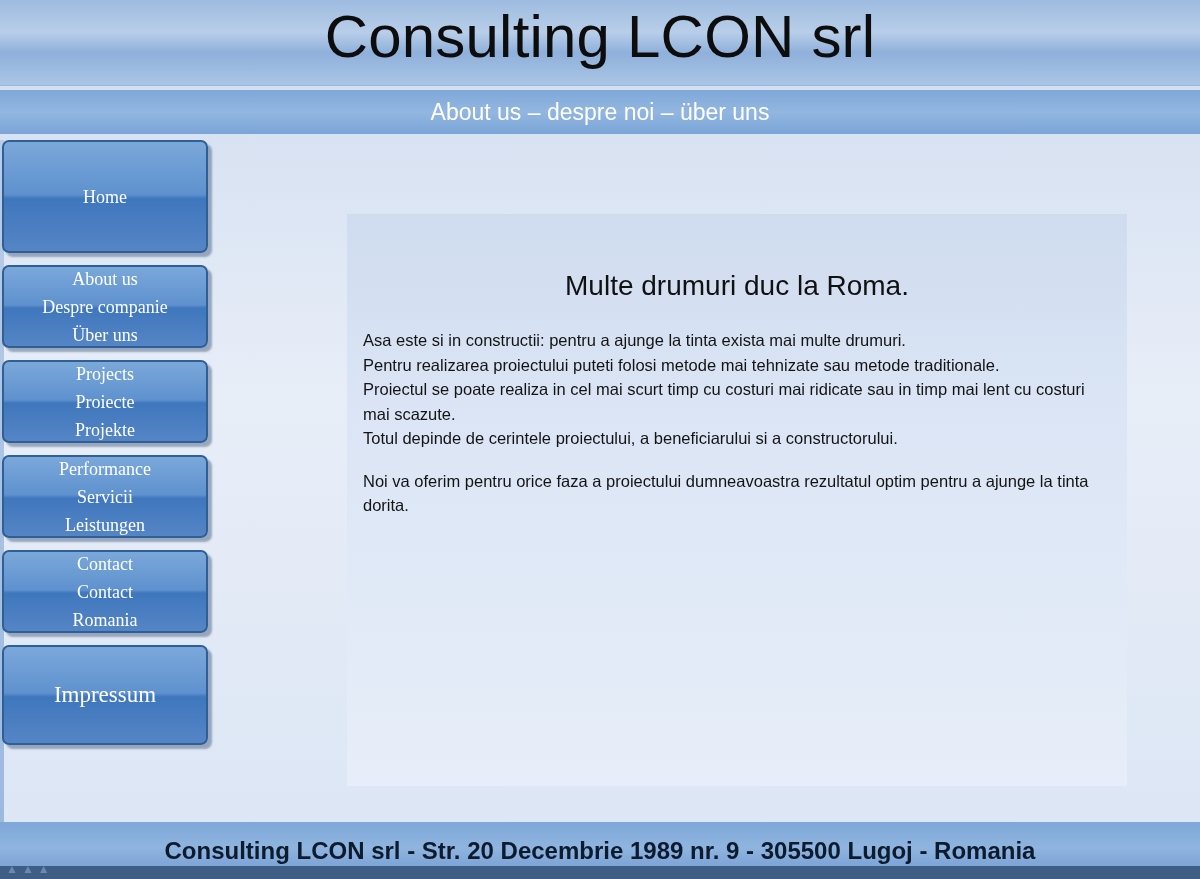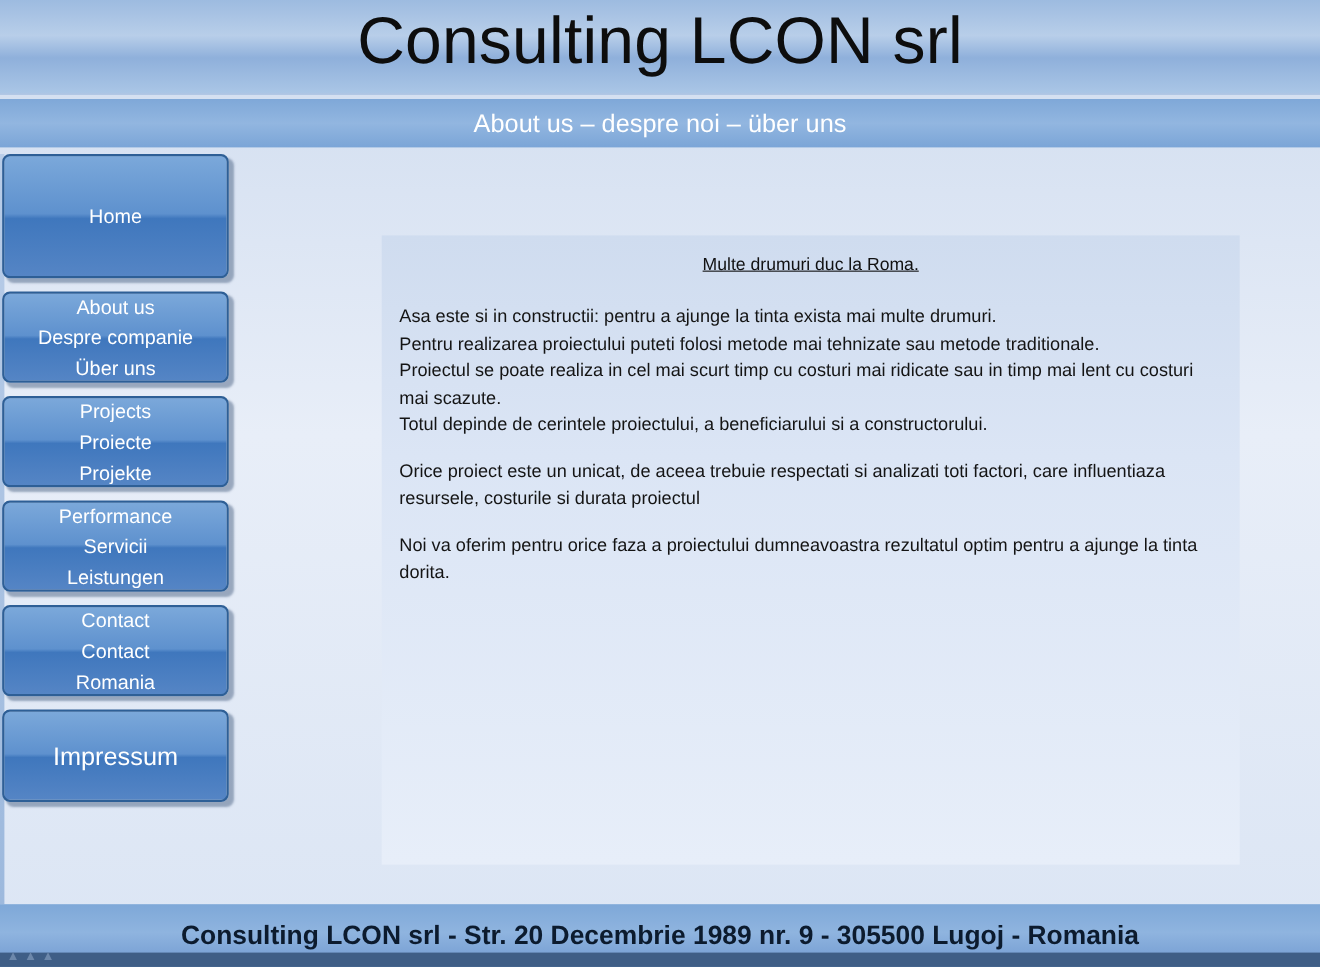--- a/index.html
+++ b/index.html
@@ -77,45 +77,45 @@
     box-shadow: 4px 4px 2px rgba(60, 85, 120, 0.45);
     color: #ffffff;
     text-align: center;
     font-size: 18px;
     display: flex;
     flex-direction: column;
     justify-content: center;
     align-items: center;
     box-sizing: border-box;
     cursor: pointer;
+    font-family: Liberation Serif, serif;
   }
   .nav-btn .line {
     line-height: 28px;
     white-space: nowrap;
   }
   .nav-btn.h1 { height: 113px; }
   .nav-btn.h3 { height: 83px; }
-  .nav-btn.h-imp { height: 84px; }
+  .nav-btn.h-imp { height: 100px; }
   .imp-cap { font-size: 23px; }
 
   
   .content-panel {
     position: absolute;
     left: 347px;
     top: 214px;
     width: 780px;
     height: 572px;
     background: linear-gradient(180deg, #cfdcef 0%, #dbe5f5 35%, #e7eef9 100%);
   }
   .content-title {
     text-align: center;
-    font-size: 16px;
+    font-size: 28px;
     color: #111111;
-    margin-top: 18px;
-    text-decoration: underline;
+    margin-top: 56px;
   }
   .content-body {
     margin: 26px 22px 0 16px;
     font-size: 16.5px;
     line-height: 24.5px;
     color: #141414;
   }
   .content-body p {
     margin: 0 0 18px 0;
   }
@@ -212,21 +212,20 @@
     <div class="nav-btn h-imp">
       <span class="line imp-cap">Impressum</span>
     </div>
 
   </div>
 
   <div class="content-panel">
     <div class="content-title">Multe drumuri duc la Roma.</div>
     <div class="content-body">
       <p>Asa este si in constructii: pentru a ajunge la tinta exista mai multe drumuri.<br>Pentru realizarea proiectului puteti folosi metode mai tehnizate sau metode traditionale.<br>Proiectul se poate realiza in cel mai scurt timp cu costuri mai ridicate sau in timp mai lent cu costuri mai scazute.<br>Totul depinde de cerintele proiectului, a beneficiarului si a constructorului.</p>
-      <p>Orice proiect este un unicat, de aceea trebuie respectati si analizati toti  factori, care influentiaza resursele, costurile si durata proiectul</p>
       <p>Noi va oferim pentru orice faza a proiectului dumneavoastra rezultatul optim pentru a ajunge la tinta dorita.</p>
     </div>
   </div>
 
   <div class="footer">
     <div class="footer-text">Consulting LCON srl  -  Str. 20 Decembrie 1989 nr. 9 - 305500 Lugoj - Romania</div>
   </div>
   <div class="footer-strip"></div>
   <div class="footer-glyphs">▲▲▲</div>
 

